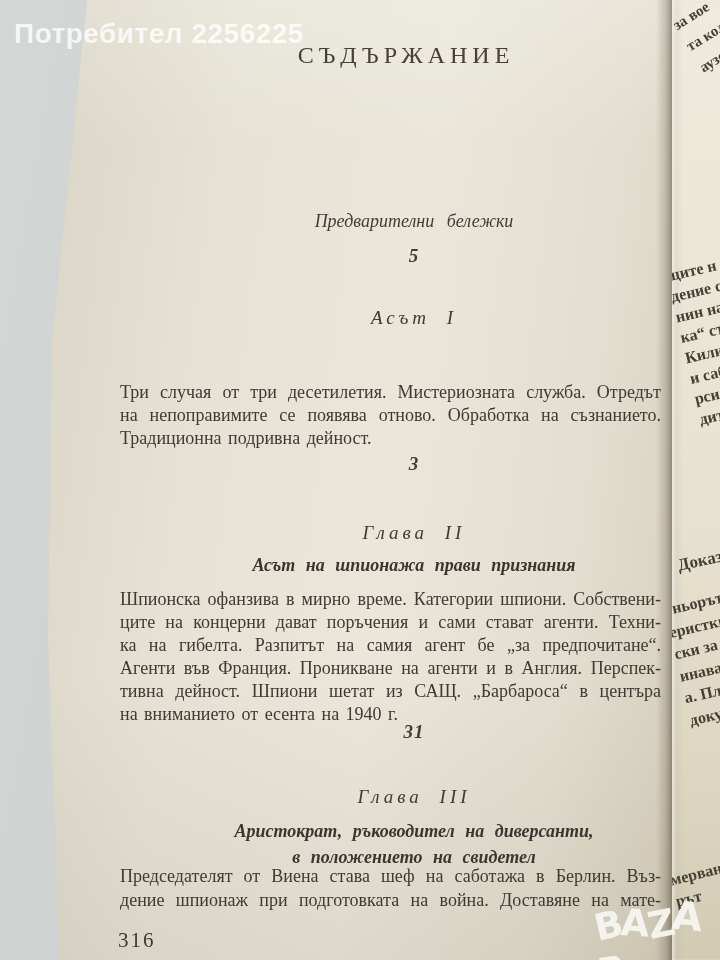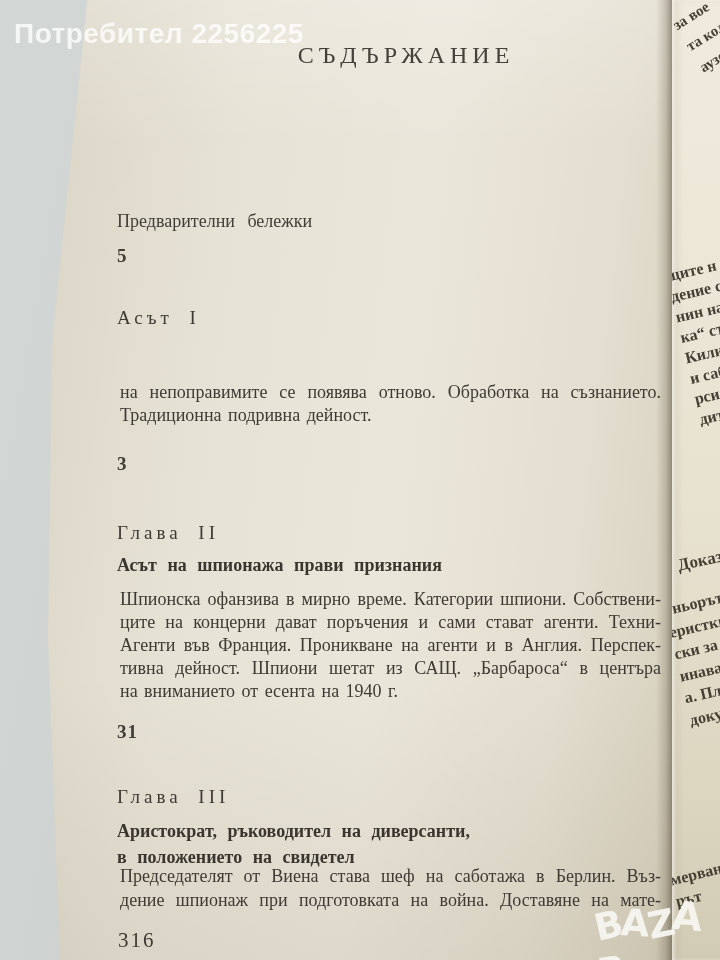--- a/index.html
+++ b/index.html
@@ -27,21 +27,21 @@
   .frag div{white-space:nowrap;}
   .frag-top{left:-4px;top:16px;font-size:15px;line-height:25px;transform:rotate(-32deg);}
   .frag-mid{left:-8px;top:266px;font-size:16px;line-height:21px;transform:rotate(-13deg);}
   .frag-doc{left:4px;top:556px;font-size:17px;transform:rotate(-12deg);}
   .frag-low{left:-10px;top:600px;font-size:16px;line-height:22.5px;transform:rotate(-13deg);}
   .frag-bot{left:-4px;top:870px;font-size:16px;line-height:22px;transform:rotate(-14deg);}
 
   
   .content{position:absolute;inset:0;color:#413d36;}
   .cline{position:absolute;}
-  .centered{left:117px;width:560px;}
+  .centered{left:134px;width:560px;text-align:center;font-style:italic;}
   .toc-title{left:126px;top:42px;width:560px;text-align:center;font-size:24px;letter-spacing:5px;color:#45413a;}
   .preface-label{top:211px;font-size:18px;word-spacing:8px;}
   .pnum{font-size:19px;font-weight:bold;letter-spacing:1px;}
   .chap-head{font-size:19px;letter-spacing:4px;word-spacing:8px;color:#3f3b34;}
   .chap-sub{font-size:18px;font-weight:bold;word-spacing:6px;color:#3a362f;}
   .para{position:absolute;left:120px;width:541px;font-size:18px;color:#3e3a33;word-spacing:2px;}
   .p1{top:381px;line-height:23px;}
   .p2{top:588px;line-height:23px;}
   .p3{top:864px;line-height:24px;}
   .j{text-align:justify;text-align-last:justify;}
@@ -103,30 +103,32 @@
 
   <div class="content">
 
     <div class="cline toc-title">СЪДЪРЖАНИЕ</div>
 
     <div class="cline centered preface-label">Предварителни бележки</div>
     <div class="cline centered pnum" style="top:245px">5</div>
 
     <div class="cline centered chap-head" style="top:307px">Асът I</div>
     <div class="para p1">
+      <div class="j">Три случая от три десетилетия. Мистериозната служба. Отредът</div>
       <div class="j">на непоправимите се появява отново. Обработка на съзнанието.</div>
       <div class="l">Традиционна подривна дейност.</div>
     </div>
     <div class="cline centered pnum" style="top:453px">3</div>
 
     <div class="cline centered chap-head" style="top:522px">Глава II</div>
     <div class="cline centered chap-sub" style="top:555px">Асът на шпионажа прави признания</div>
     <div class="para p2">
       <div class="j">Шпионска офанзива в мирно време. Категории шпиони. Собствени-</div>
       <div class="j">ците на концерни дават поръчения и сами стават агенти. Техни-</div>
+      <div class="j">ка на гибелта. Разпитът на самия агент бе „за предпочитане“.</div>
       <div class="j">Агенти във Франция. Проникване на агенти и в Англия. Перспек-</div>
       <div class="j">тивна дейност. Шпиони шетат из САЩ. „Барбароса“ в центъра</div>
       <div class="l">на вниманието от есента на 1940 г.</div>
     </div>
     <div class="cline centered pnum" style="top:721px">31</div>
 
     <div class="cline centered chap-head" style="top:786px">Глава III</div>
     <div class="cline centered chap-sub" style="top:818px;line-height:26px">
       <div>Аристократ, ръководител на диверсанти,</div>
       <div>в положението на свидетел</div>

